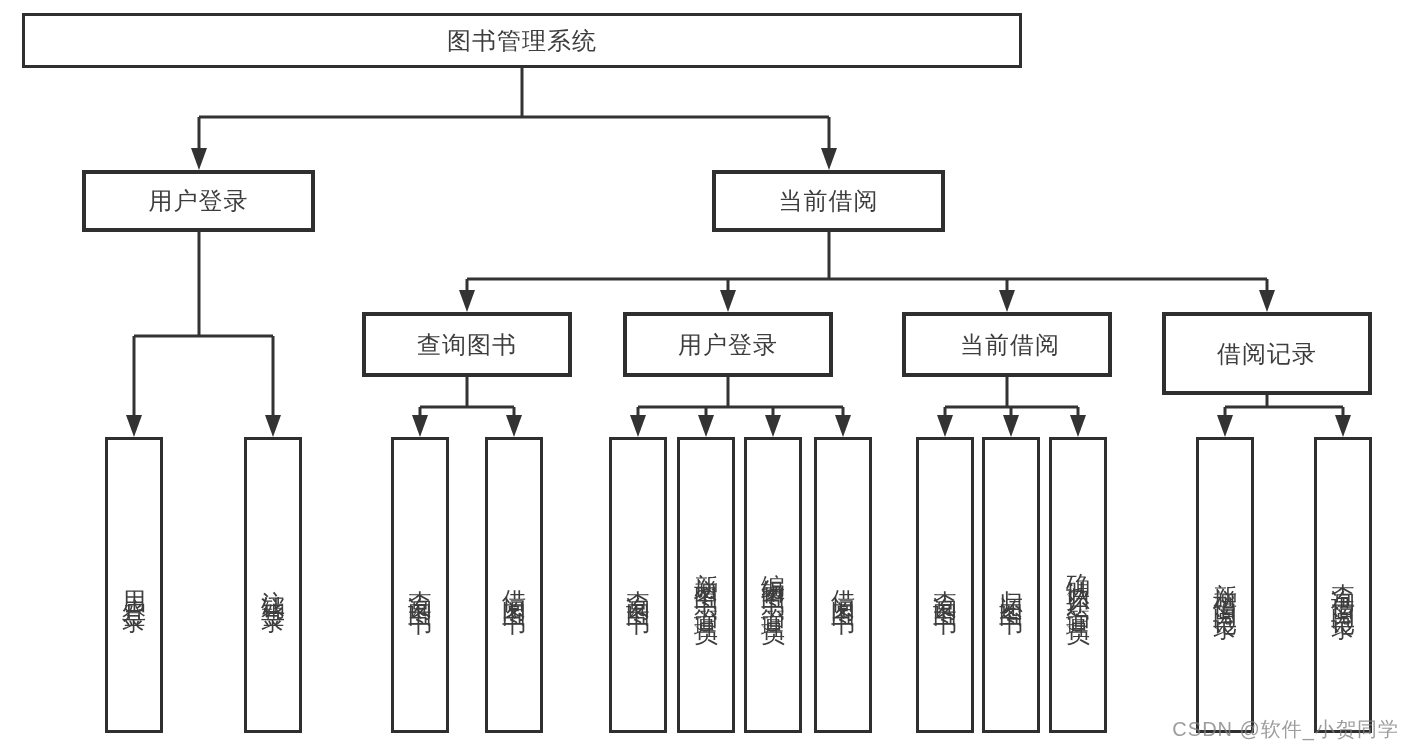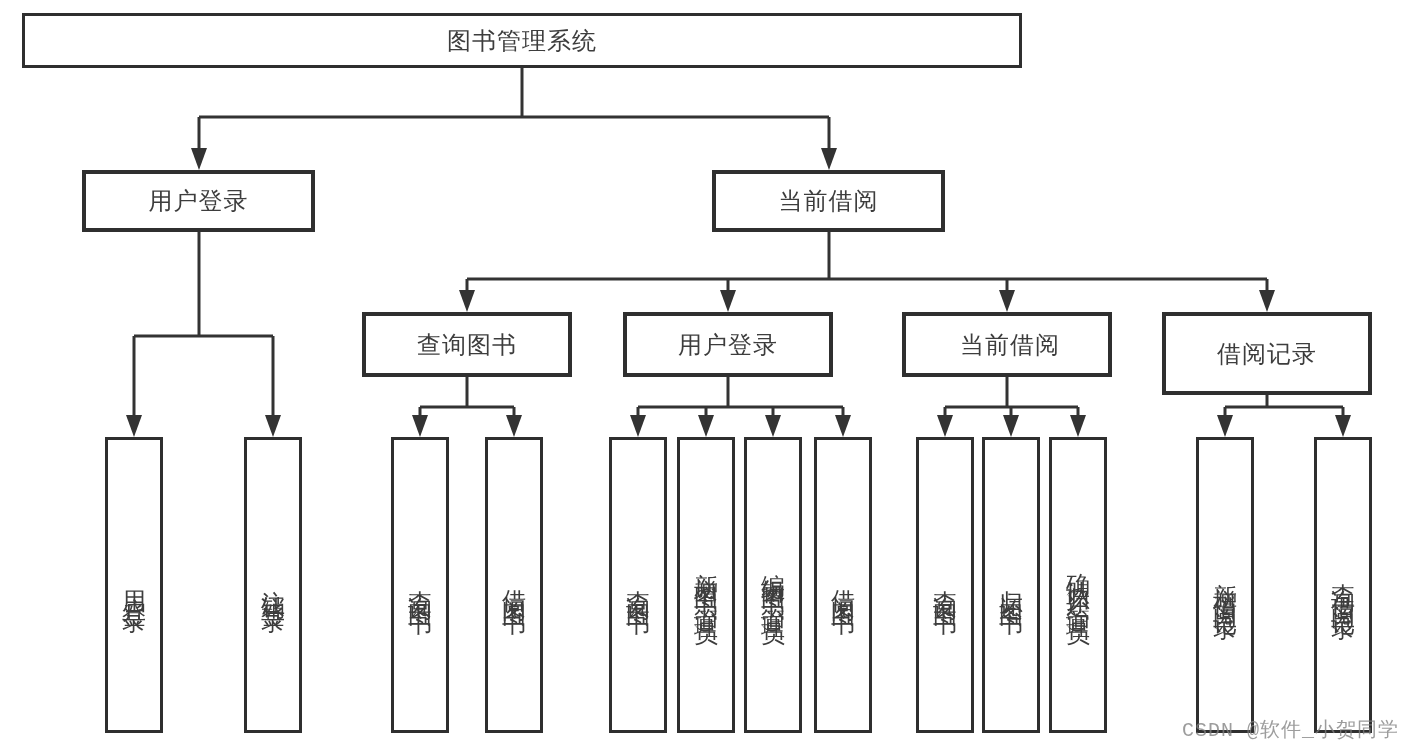--- a/index.html
+++ b/index.html
@@ -50,21 +50,20 @@
   }
   .watermark {
     position: absolute;
     right: 6px;
     bottom: 4px;
     font-size: 20px;
     color: rgba(128,128,128,0.78);
     z-index: 3;
     letter-spacing: 1px;
     white-space: nowrap;
-    font-family: Liberation Mono, monospace;
   }
 </style>
 </head>
 <body>
 
 <div class="canvas">
 
   <svg class="wires" viewBox="0 0 1405 747" xmlns="http://www.w3.org/2000/svg">
     <g stroke="#333333" stroke-width="3" fill="none">
 

